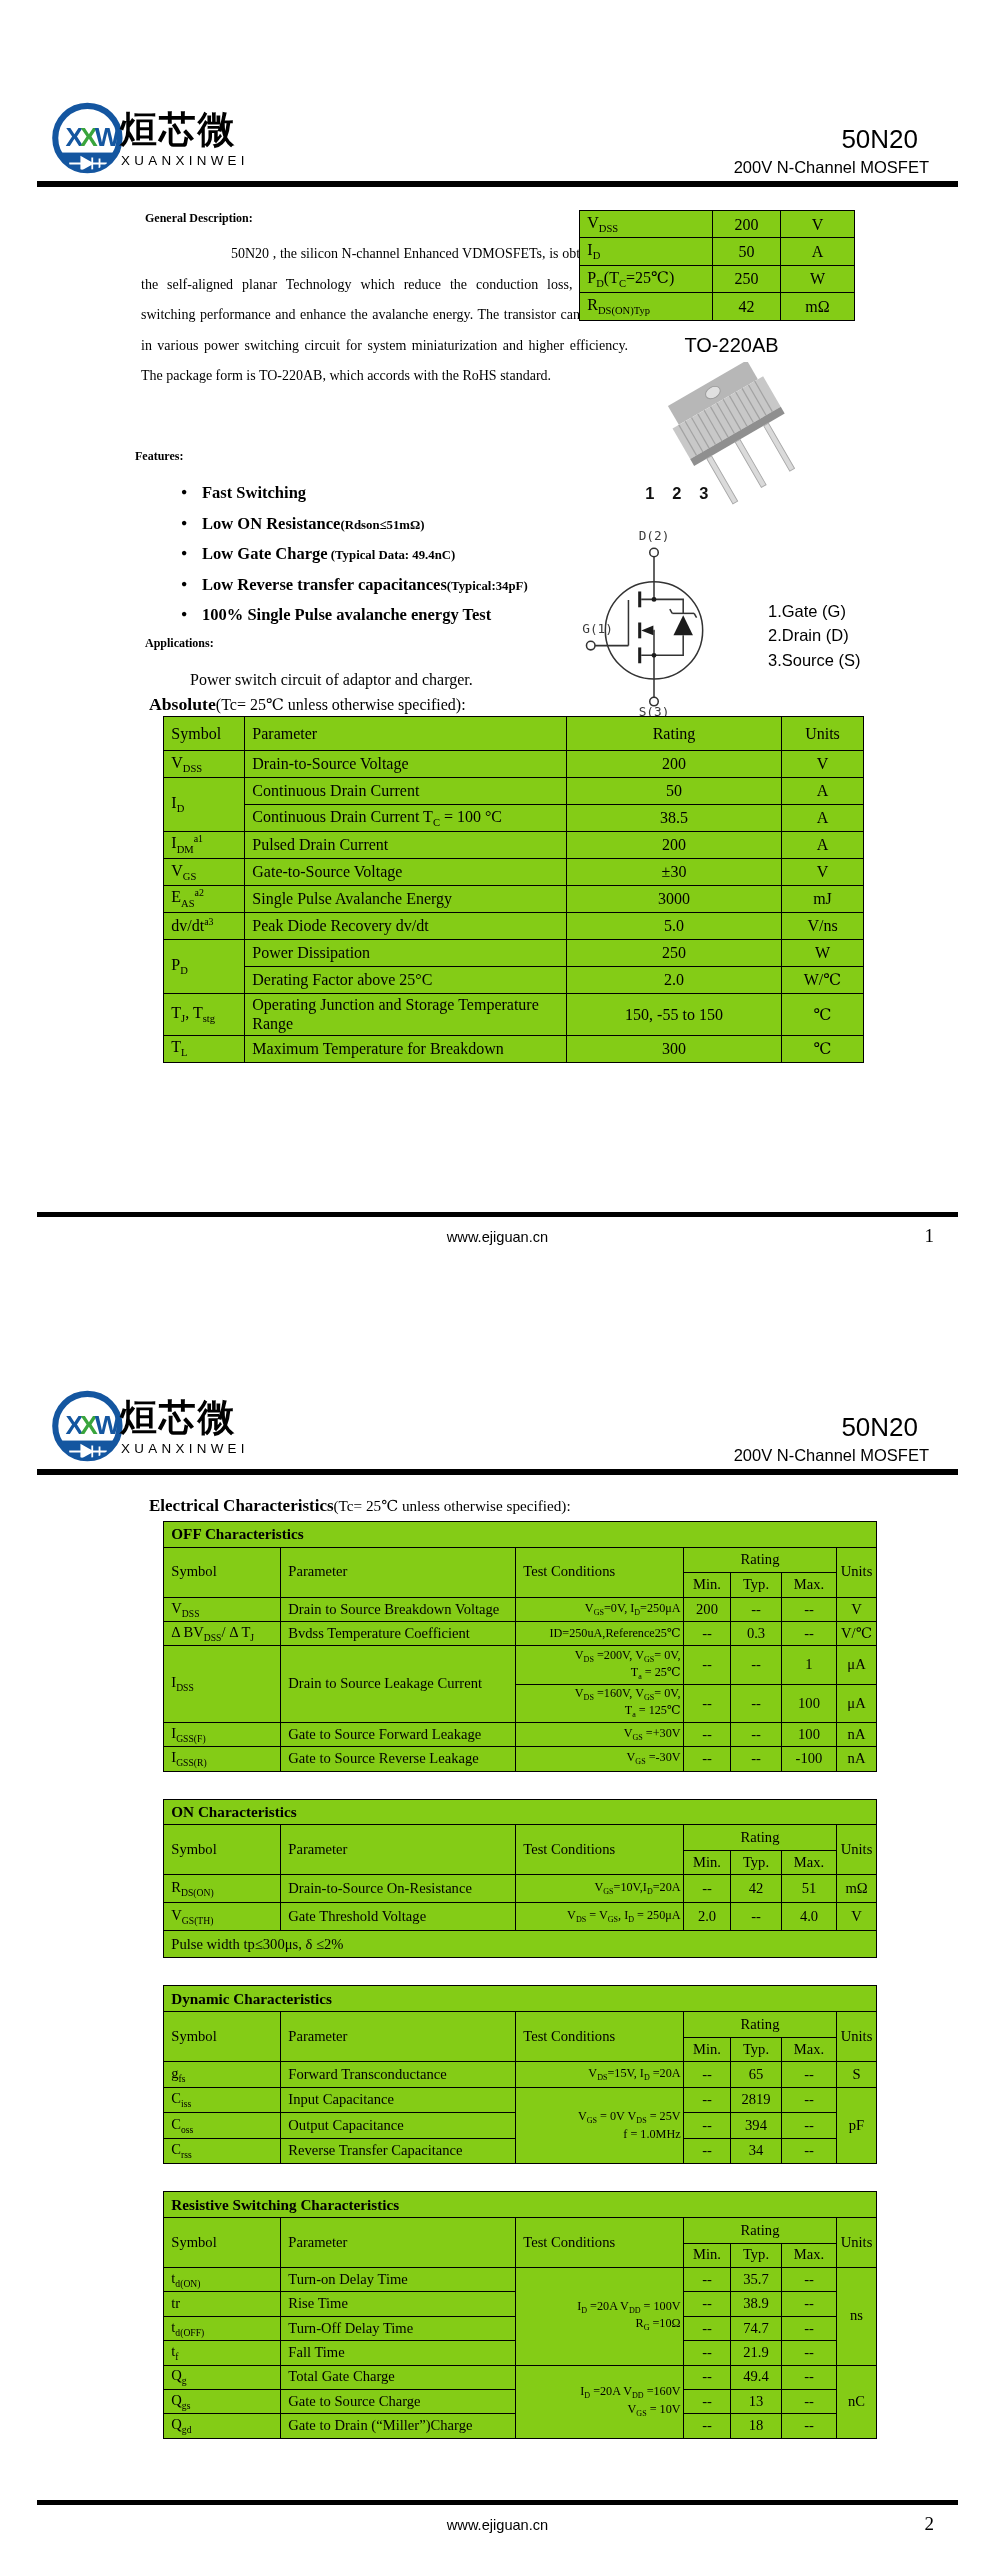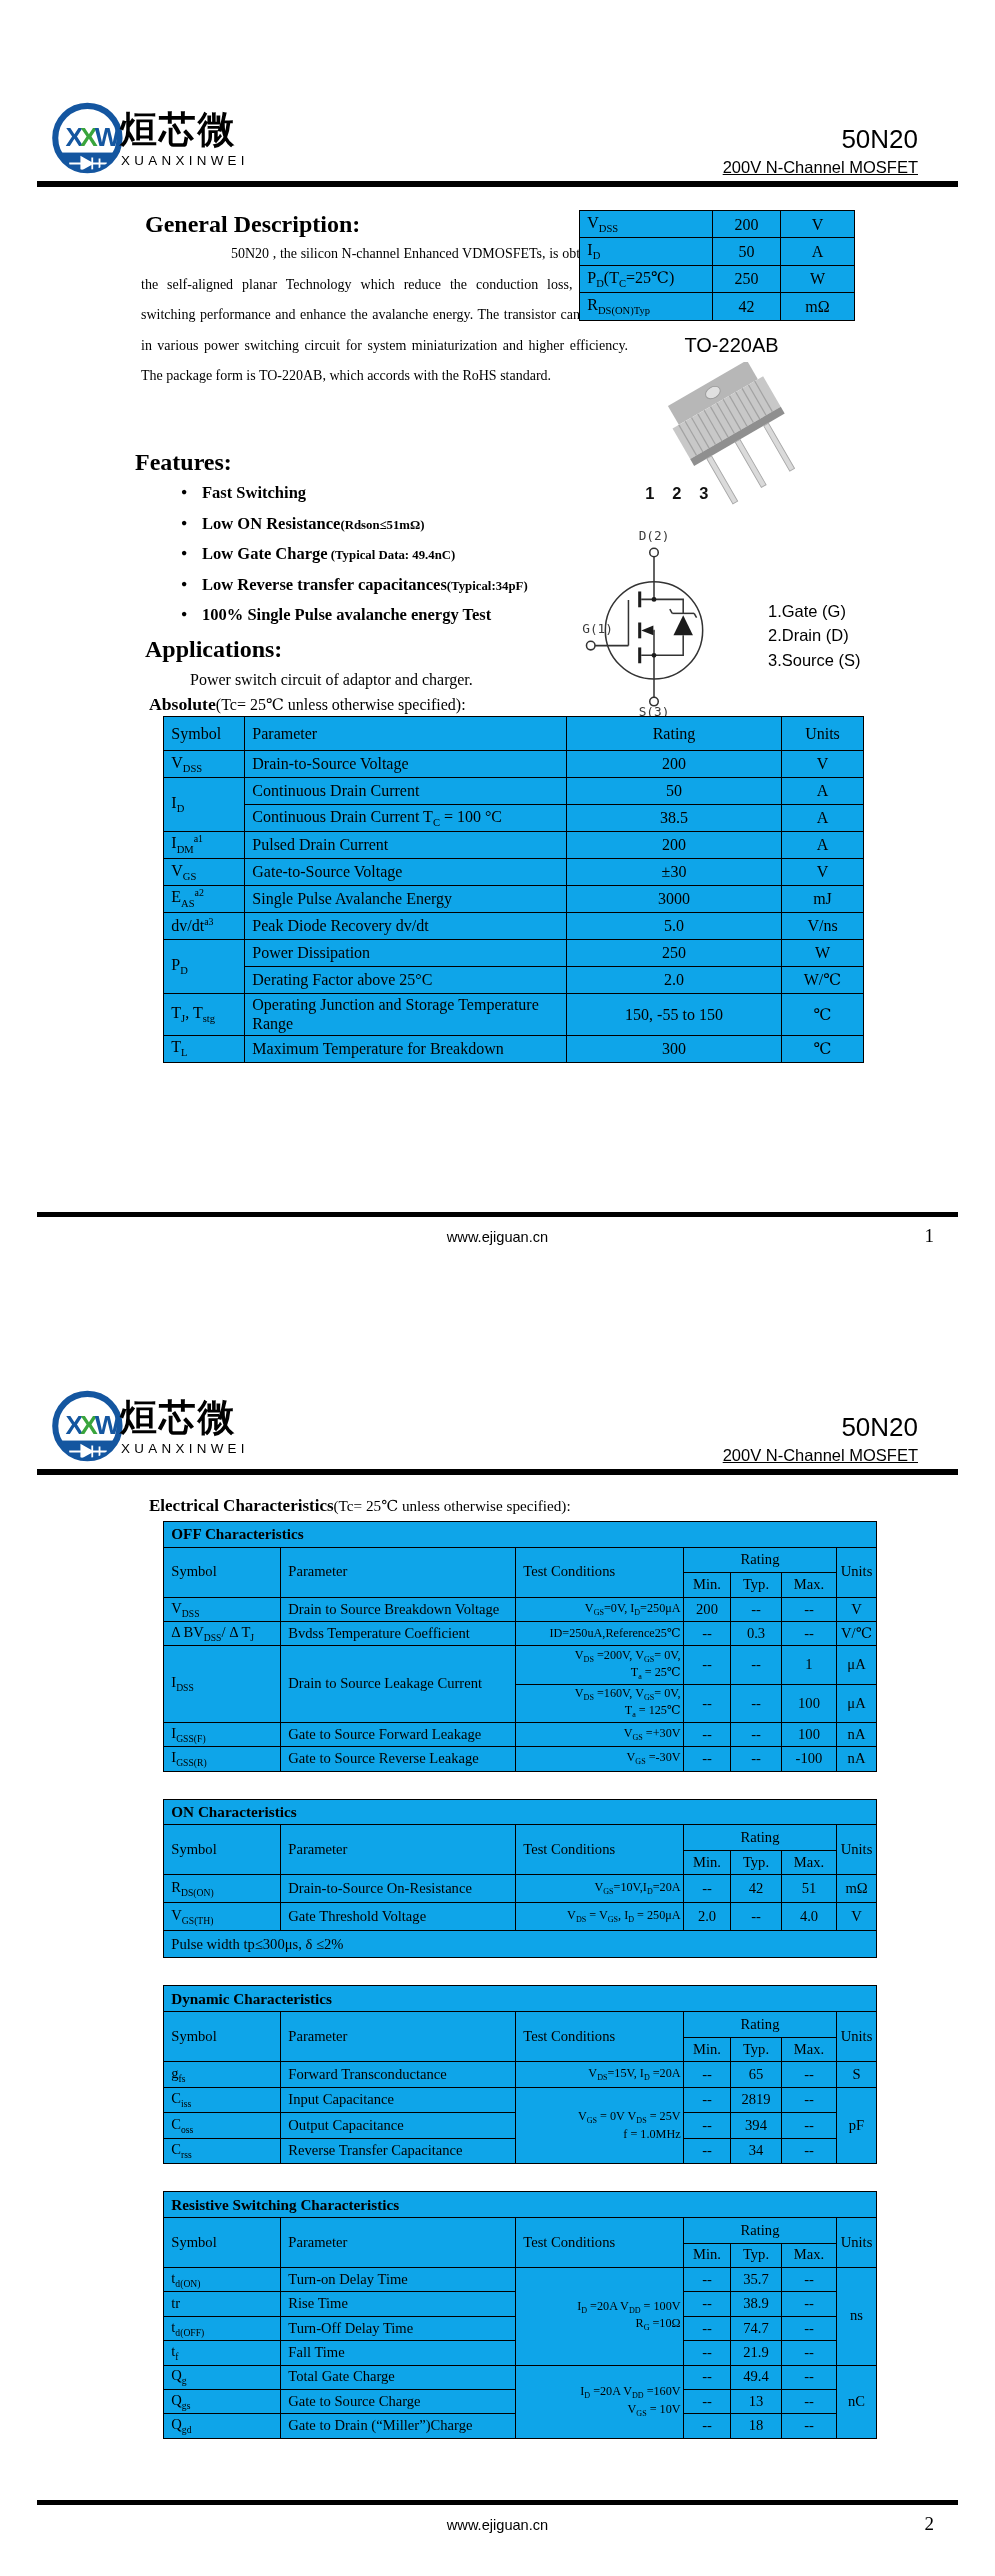--- a/index.html
+++ b/index.html
@@ -5,40 +5,40 @@
   html,body{margin:0;padding:0;background:#ffffff;}
   body{width:995px;font-family:"Liberation Serif","DejaVu Serif",serif;color:#000;}
   .page{position:relative;width:995px;height:1288px;background:#fff;overflow:hidden;}
   .sans{font-family:"Liberation Sans","DejaVu Sans",sans-serif;}
   .abspos{position:absolute;}
 
   
   .brand-cn{position:absolute;left:120px;top:111px;font-family:"Liberation Sans","DejaVu Sans",sans-serif;font-weight:700;font-size:37px;letter-spacing:1.8px;line-height:1;}
   .brand-en{position:absolute;left:121px;top:154px;font-family:"Liberation Sans","DejaVu Sans",sans-serif;font-size:13.4px;letter-spacing:4.3px;line-height:1;}
   .part-no{position:absolute;right:77px;top:126px;font-size:26px;line-height:1;}
-  .part-sub{position:absolute;right:77px;top:159px;font-size:16.5px;line-height:1;text-decoration:underline;}
+  .part-sub{position:absolute;right:66px;top:159px;font-size:16.5px;line-height:1;}
   .hrule{position:absolute;left:37px;right:37px;top:181px;height:5.5px;background:#000;}
 
   
   .frule{position:absolute;left:37px;right:37px;top:1212px;height:4.9px;background:#000;}
   .furl{position:absolute;left:0;top:1229px;width:100%;text-align:center;font-size:14.6px;}
   .fpage{position:absolute;right:61px;top:1225px;font-size:19px;}
 
   
-  .hsec{font-weight:700;font-size:24px;line-height:1;}
+  .hsec{font-weight:700;font-size:12px;line-height:1;}
   .hsub{font-weight:400;font-size:16px;}
 
   .para{position:absolute;left:141px;top:239px;width:487px;font-size:14px;line-height:30.5px;text-align:justify;text-indent:90px;}
 
   .feat-item{height:30.5px;line-height:19.5px;font-weight:700;font-size:16.5px;white-space:nowrap;}
   .feat-bullet{display:inline-block;width:21px;font-size:10.4px;vertical-align:3px;}
   .feat-note{font-size:12.8px;}
 
   
-  .dt{border-collapse:collapse;table-layout:fixed;border:1.8px solid #000;background:#0ea5e9;}
+  .dt{border-collapse:collapse;table-layout:fixed;border:1.8px solid #000;background:#84cc16;}
   .dt td{border:1.2px solid #000;padding:1.2px 2.4px;vertical-align:middle;text-align:center;font-size:14.6px;line-height:1.2;overflow:hidden;}
   .abs td{font-size:16px;}
   .sum td{font-size:16px;}
   .dt .sym,.dt .param{text-align:left;padding-left:7.3px;}
   .dt .cond{text-align:right;padding-left:6.1px;font-size:12.2px;line-height:1.25;}
   .dt .ttl{text-align:left;padding-left:7.3px;font-weight:700;font-size:15.2px;}
   .dt .note{text-align:left;padding-left:7.3px;font-size:14.6px;}
   .dt .hl{text-align:left;padding-left:7.3px;}
   .dt .br{padding:1.2px 1.2px;word-break:break-all;}
   sub{font-size:66%;}

